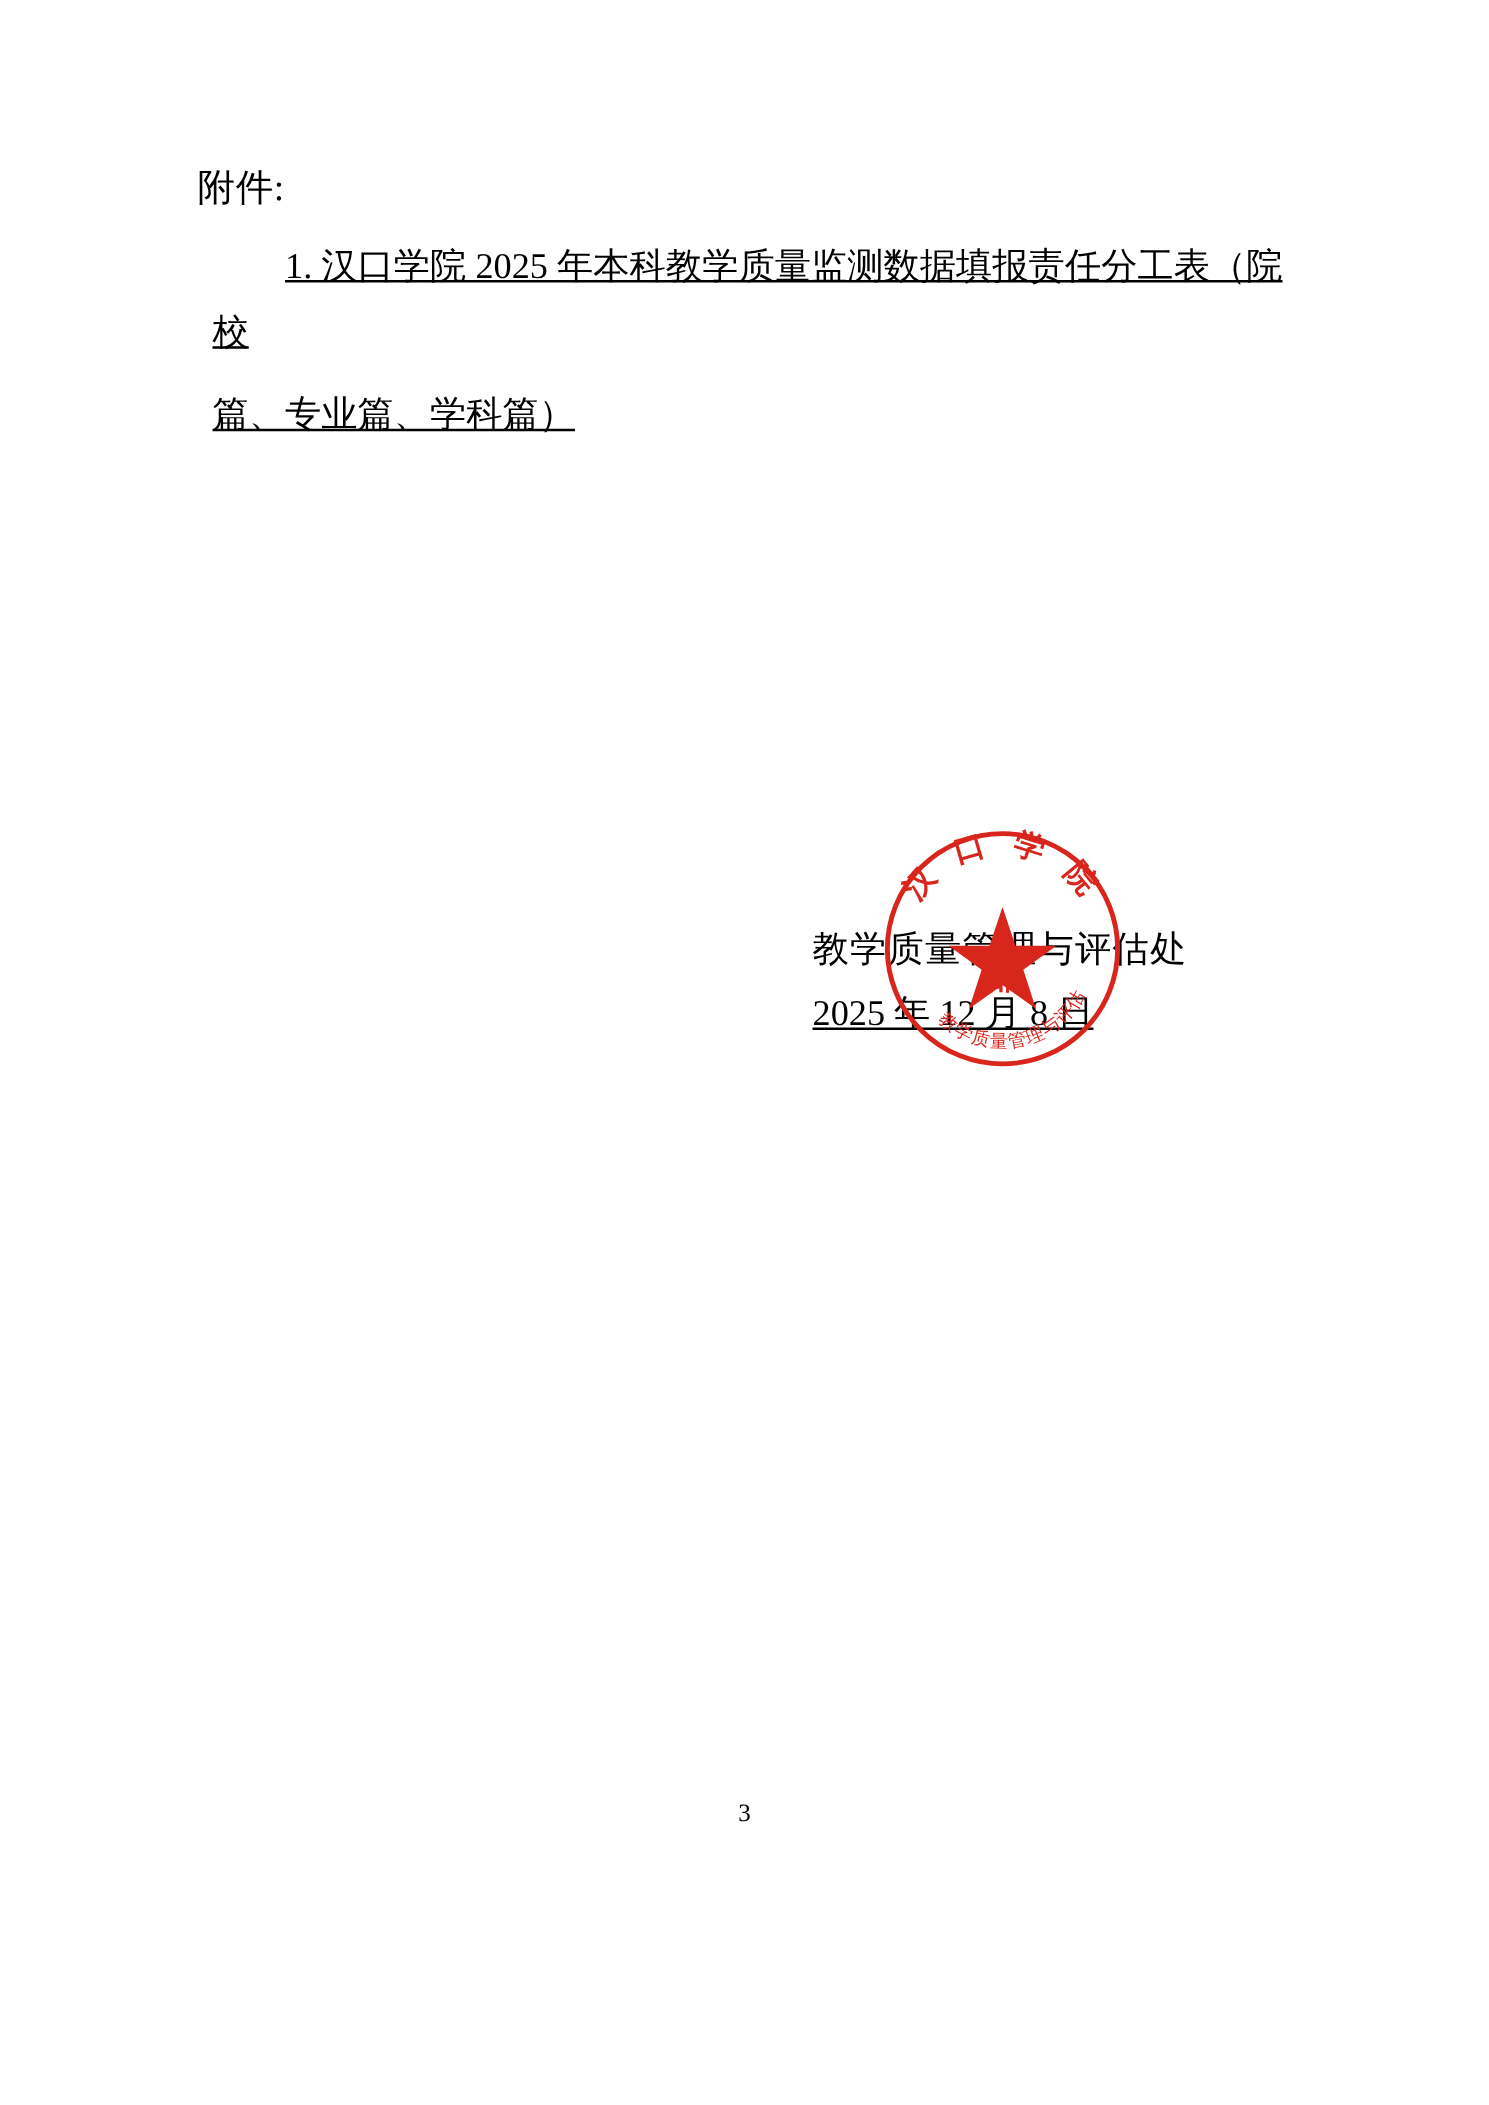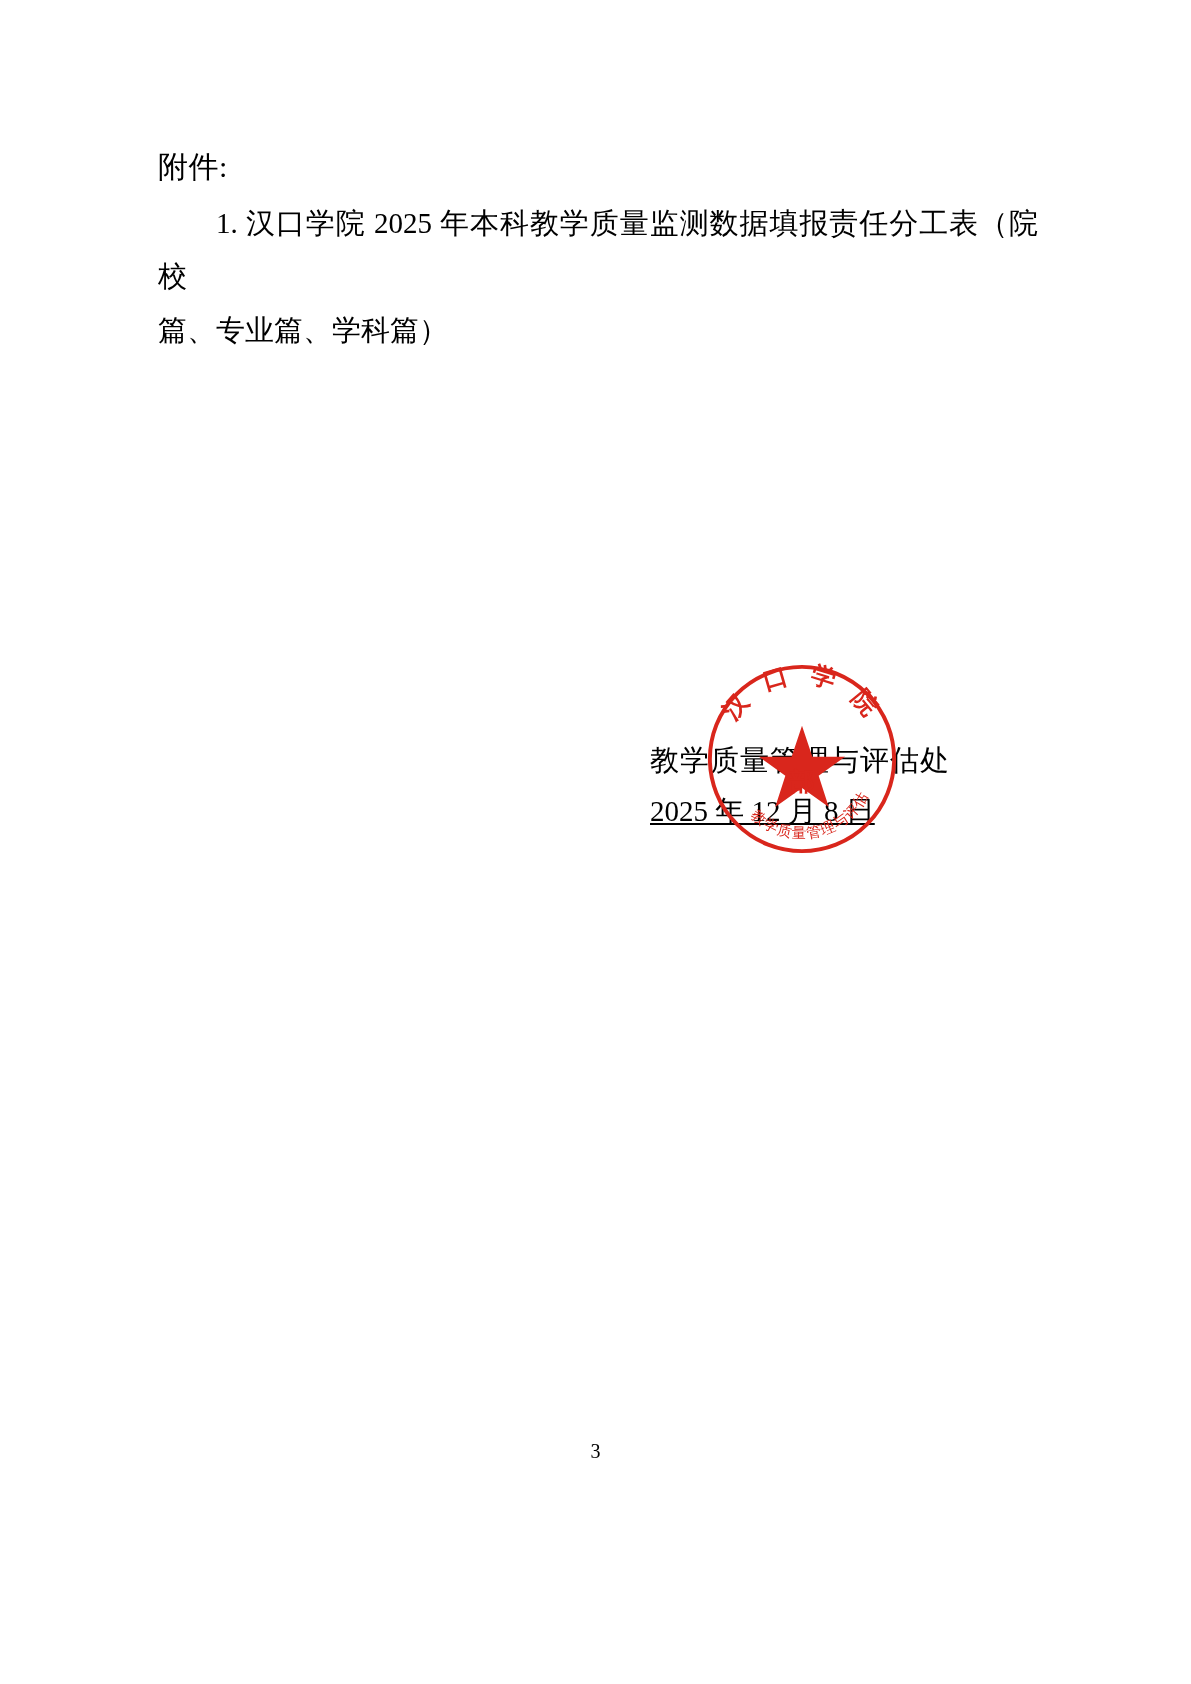--- a/index.html
+++ b/index.html
@@ -15,36 +15,37 @@
     color: #000000;
     overflow: hidden;
   }
   .page {
     position: absolute;
     inset: 0;
   }
   .doc-body {
     position: absolute;
     left: 158px;
-    top: 144px;
+    top: 128px;
     width: 880px;
   }
   .att-heading {
     font-size: 30px;
     line-height: 1.55;
     letter-spacing: 0.5px;
     margin: 0 0 6px 0;
   }
   .att-item {
     font-size: 29px;
     line-height: 1.85;
     text-align: justify;
     text-justify: inter-ideograph;
-    margin: 0;
+    margin: 12px;
     text-indent: 58px;
+    text-decoration: underline;
   }
   .att-item.no-indent {
     text-indent: 0;
   }
   .signature-block {
     position: absolute;
     left: 650px;
     top: 735px;
     width: 330px;
     font-size: 29px;

